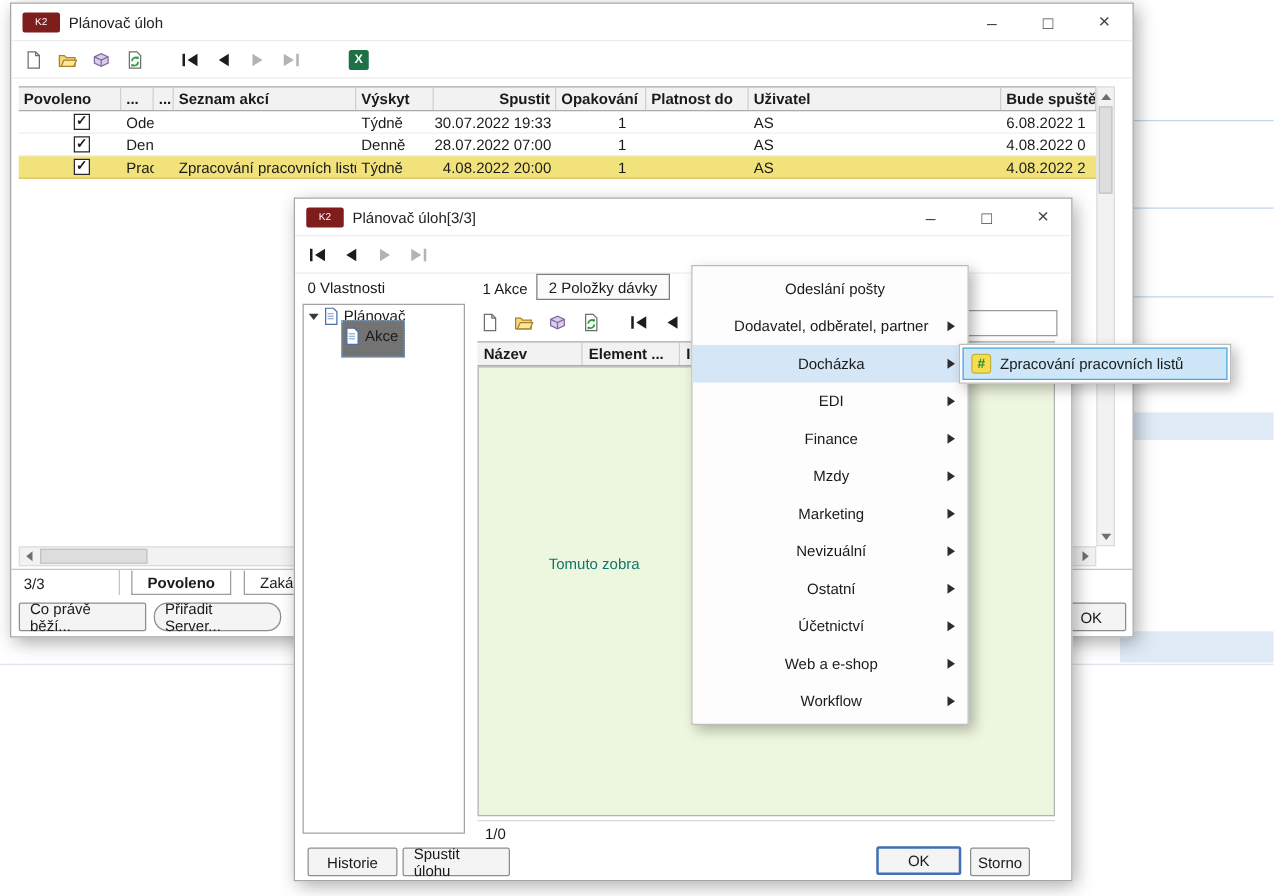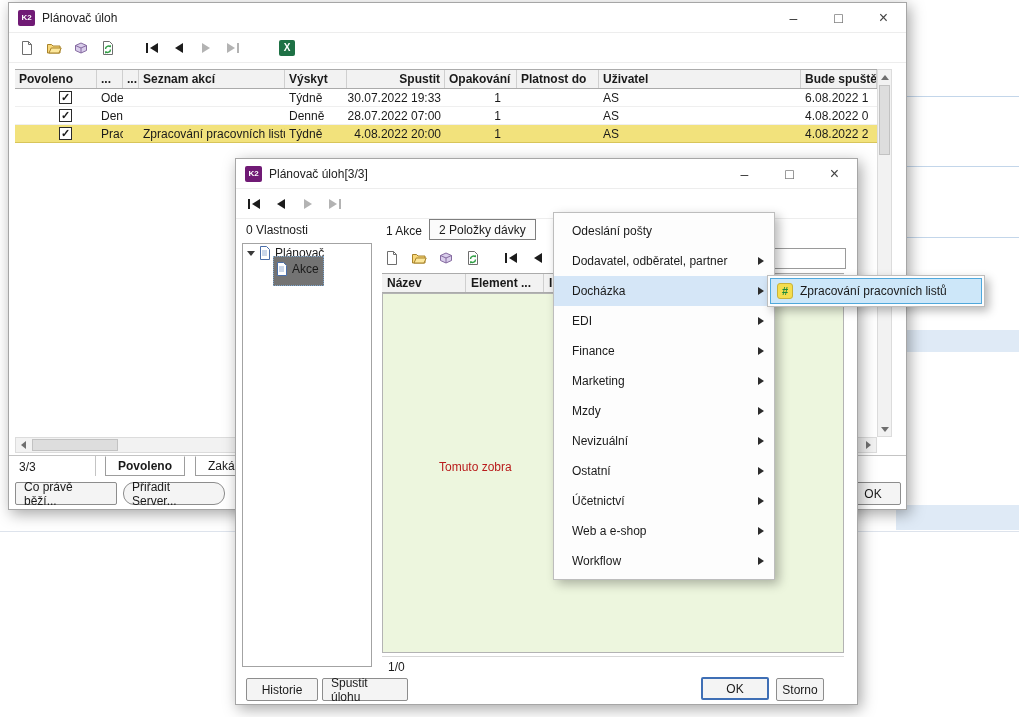--- a/index.html
+++ b/index.html
@@ -13,21 +13,21 @@
     overflow: hidden;
   }
   .win { position:absolute; background:#fff; border:1px solid #a6a6a6; box-shadow: 3px 4px 14px rgba(0,0,0,.35); }
   #main-window { left:8px; top:2px; width:899px; height:508px; z-index:10; }
   #dialog-window { left:235px; top:158px; width:623px; height:547px; z-index:20; }
   #context-menu { left:553px; top:212px; width:222px; z-index:50; background:#fdfdfd; border:1px solid #bdbdbd; box-shadow:4px 4px 10px rgba(0,0,0,.28); padding:3px 0; position:absolute; }
   #submenu { left:767px; top:275px; width:218px; z-index:60; background:#fdfdfd; border:1px solid #bdbdbd; box-shadow:4px 4px 10px rgba(0,0,0,.28); padding:2px; position:absolute; }
 
   
   .titlebar { height:30px; display:flex; align-items:center; gap:7px; padding-left:9px; border-bottom:1px solid #ededed; }
-  .app-icon { width:17px; height:16px; background:#701a75; color:#fff; font-size:8px; font-weight:bold;
+  .app-icon { width:30px; height:16px; background:#7f1d1d; color:#fff; font-size:8px; font-weight:normal;
               display:inline-flex; align-items:center; justify-content:center; border-radius:2px; flex:0 0 auto; }
   .titlebar .title { flex:1; font-size:12px; color:#222; white-space:nowrap; overflow:hidden; }
   .win-btns { display:flex; height:100%; }
   .win-btn { width:45px; height:100%; display:flex; align-items:center; justify-content:center; font-size:14px; color:#444; cursor:default; }
 
   
   .toolbar { display:flex; align-items:center; gap:7px; padding:0 8px; height:30px; border-bottom:1px solid #ededed; }
   .ico { width:20px; height:20px; display:inline-flex; align-items:center; justify-content:center; }
   .excel-ico { width:16px; height:16px; background:#1e7145; color:#fff; border-radius:2px; font-size:10px; font-weight:bold;
                display:inline-flex; align-items:center; justify-content:center; }
@@ -90,27 +90,27 @@
 
   .panel-toolbar { position:absolute; left:146px; top:86px; height:26px; display:flex; align-items:center; gap:7px; }
   .filter-box { position:absolute; left:527px; top:89px; width:83px; height:21px; background:#fff; border:1px solid #9a9a9a; }
 
   .dhead { position:absolute; left:146px; top:114px; width:462px; height:20px; display:flex;
            background:#f2f2f2; border-top:1px solid #ababab; border-bottom:1px solid #ababab; font-weight:bold; }
   .dhead .cell { border-right:1px solid #cfcfcf; display:flex; align-items:center; padding:0 5px; white-space:nowrap; overflow:hidden; }
   .d0{width:84px} .d1{width:78px} .d2{width:50px}
 
   .green-area { position:absolute; left:146px; top:134px; width:462px; height:360px; background:#edf6de; border:1px solid #b3b3b3; }
-  .empty-msg { position:absolute; left:56px; top:166px; color:#b91c1c; }
+  .empty-msg { position:absolute; left:56px; top:150px; color:#0f766e; }
   .dstatus-line { position:absolute; left:146px; top:497px; width:462px; height:1px; background:#d8d8d8; }
   .dstatus { position:absolute; left:152px; top:501px; }
 
   
   .menu-item { height:30px; display:flex; align-items:center; padding:0 10px 0 18px; white-space:nowrap; }
-  .menu-item .lbl { flex:1; }
+  .menu-item .lbl { flex:1;text-align:center; }
   .menu-item.highlight { background:#d5e6f7; }
   .menu-arrow { width:0; height:0; border-top:4px solid transparent; border-bottom:4px solid transparent; border-left:6px solid #2c2c2c; }
 
   .sub-item { height:26px; display:flex; align-items:center; gap:7px; padding:0 6px; background:#cde7f9; border:1px solid #4fa8dc; }
   .sub-glyph { width:16px; height:16px; background:#f5dd4e; border:1px solid #c9b23a; border-radius:3px; color:#1d8a3a;
                font-weight:bold; font-size:11px; display:inline-flex; align-items:center; justify-content:center; }
 
   
   .bg-line { position:absolute; left:907px; width:112px; height:1px; background:#c3d6ea; z-index:1; }
   .bg-band { position:absolute; background:#dfeaf6; z-index:1; }
@@ -404,25 +404,25 @@
   </div>
   <div class="menu-item">
     <span class="lbl">EDI</span>
     <span class="menu-arrow"></span>
   </div>
   <div class="menu-item">
     <span class="lbl">Finance</span>
     <span class="menu-arrow"></span>
   </div>
   <div class="menu-item">
+    <span class="lbl">Mzdy</span>
+    <span class="menu-arrow"></span>
+  </div>
+  <div class="menu-item">
     <span class="lbl">Marketing</span>
-    <span class="menu-arrow"></span>
-  </div>
-  <div class="menu-item">
-    <span class="lbl">Mzdy</span>
     <span class="menu-arrow"></span>
   </div>
   <div class="menu-item">
     <span class="lbl">Nevizuální</span>
     <span class="menu-arrow"></span>
   </div>
   <div class="menu-item">
     <span class="lbl">Ostatní</span>
     <span class="menu-arrow"></span>
   </div>

